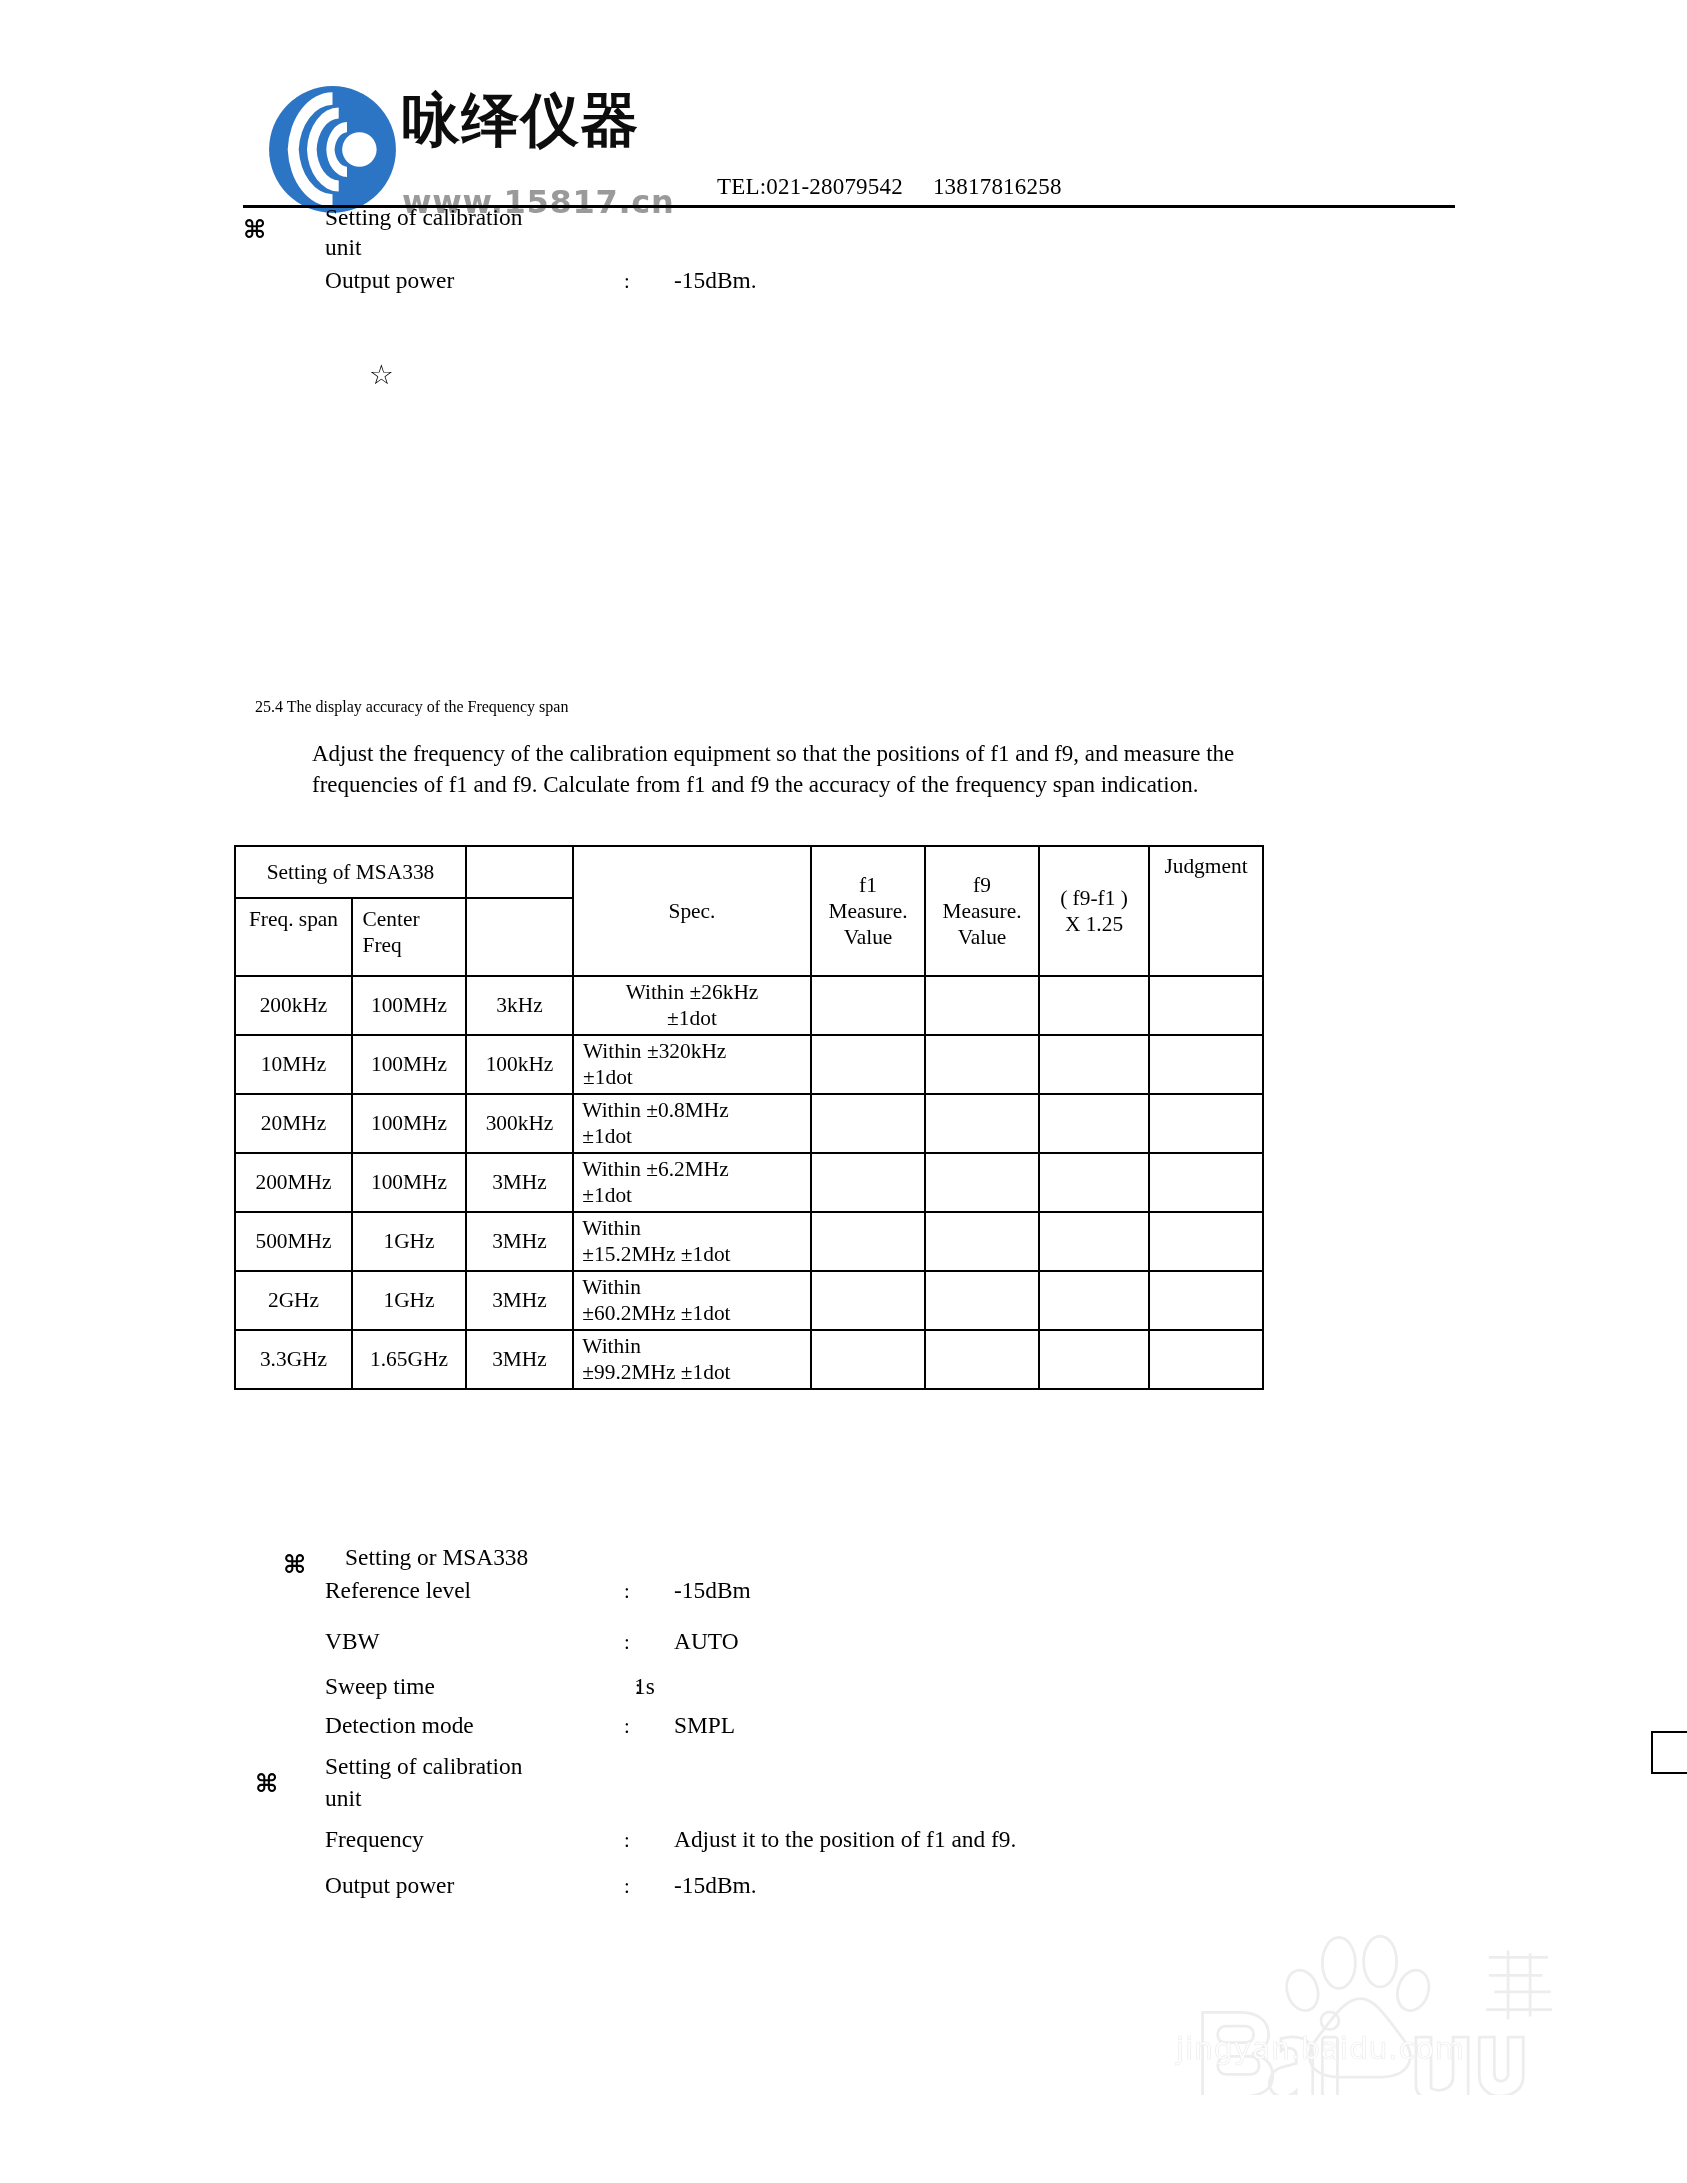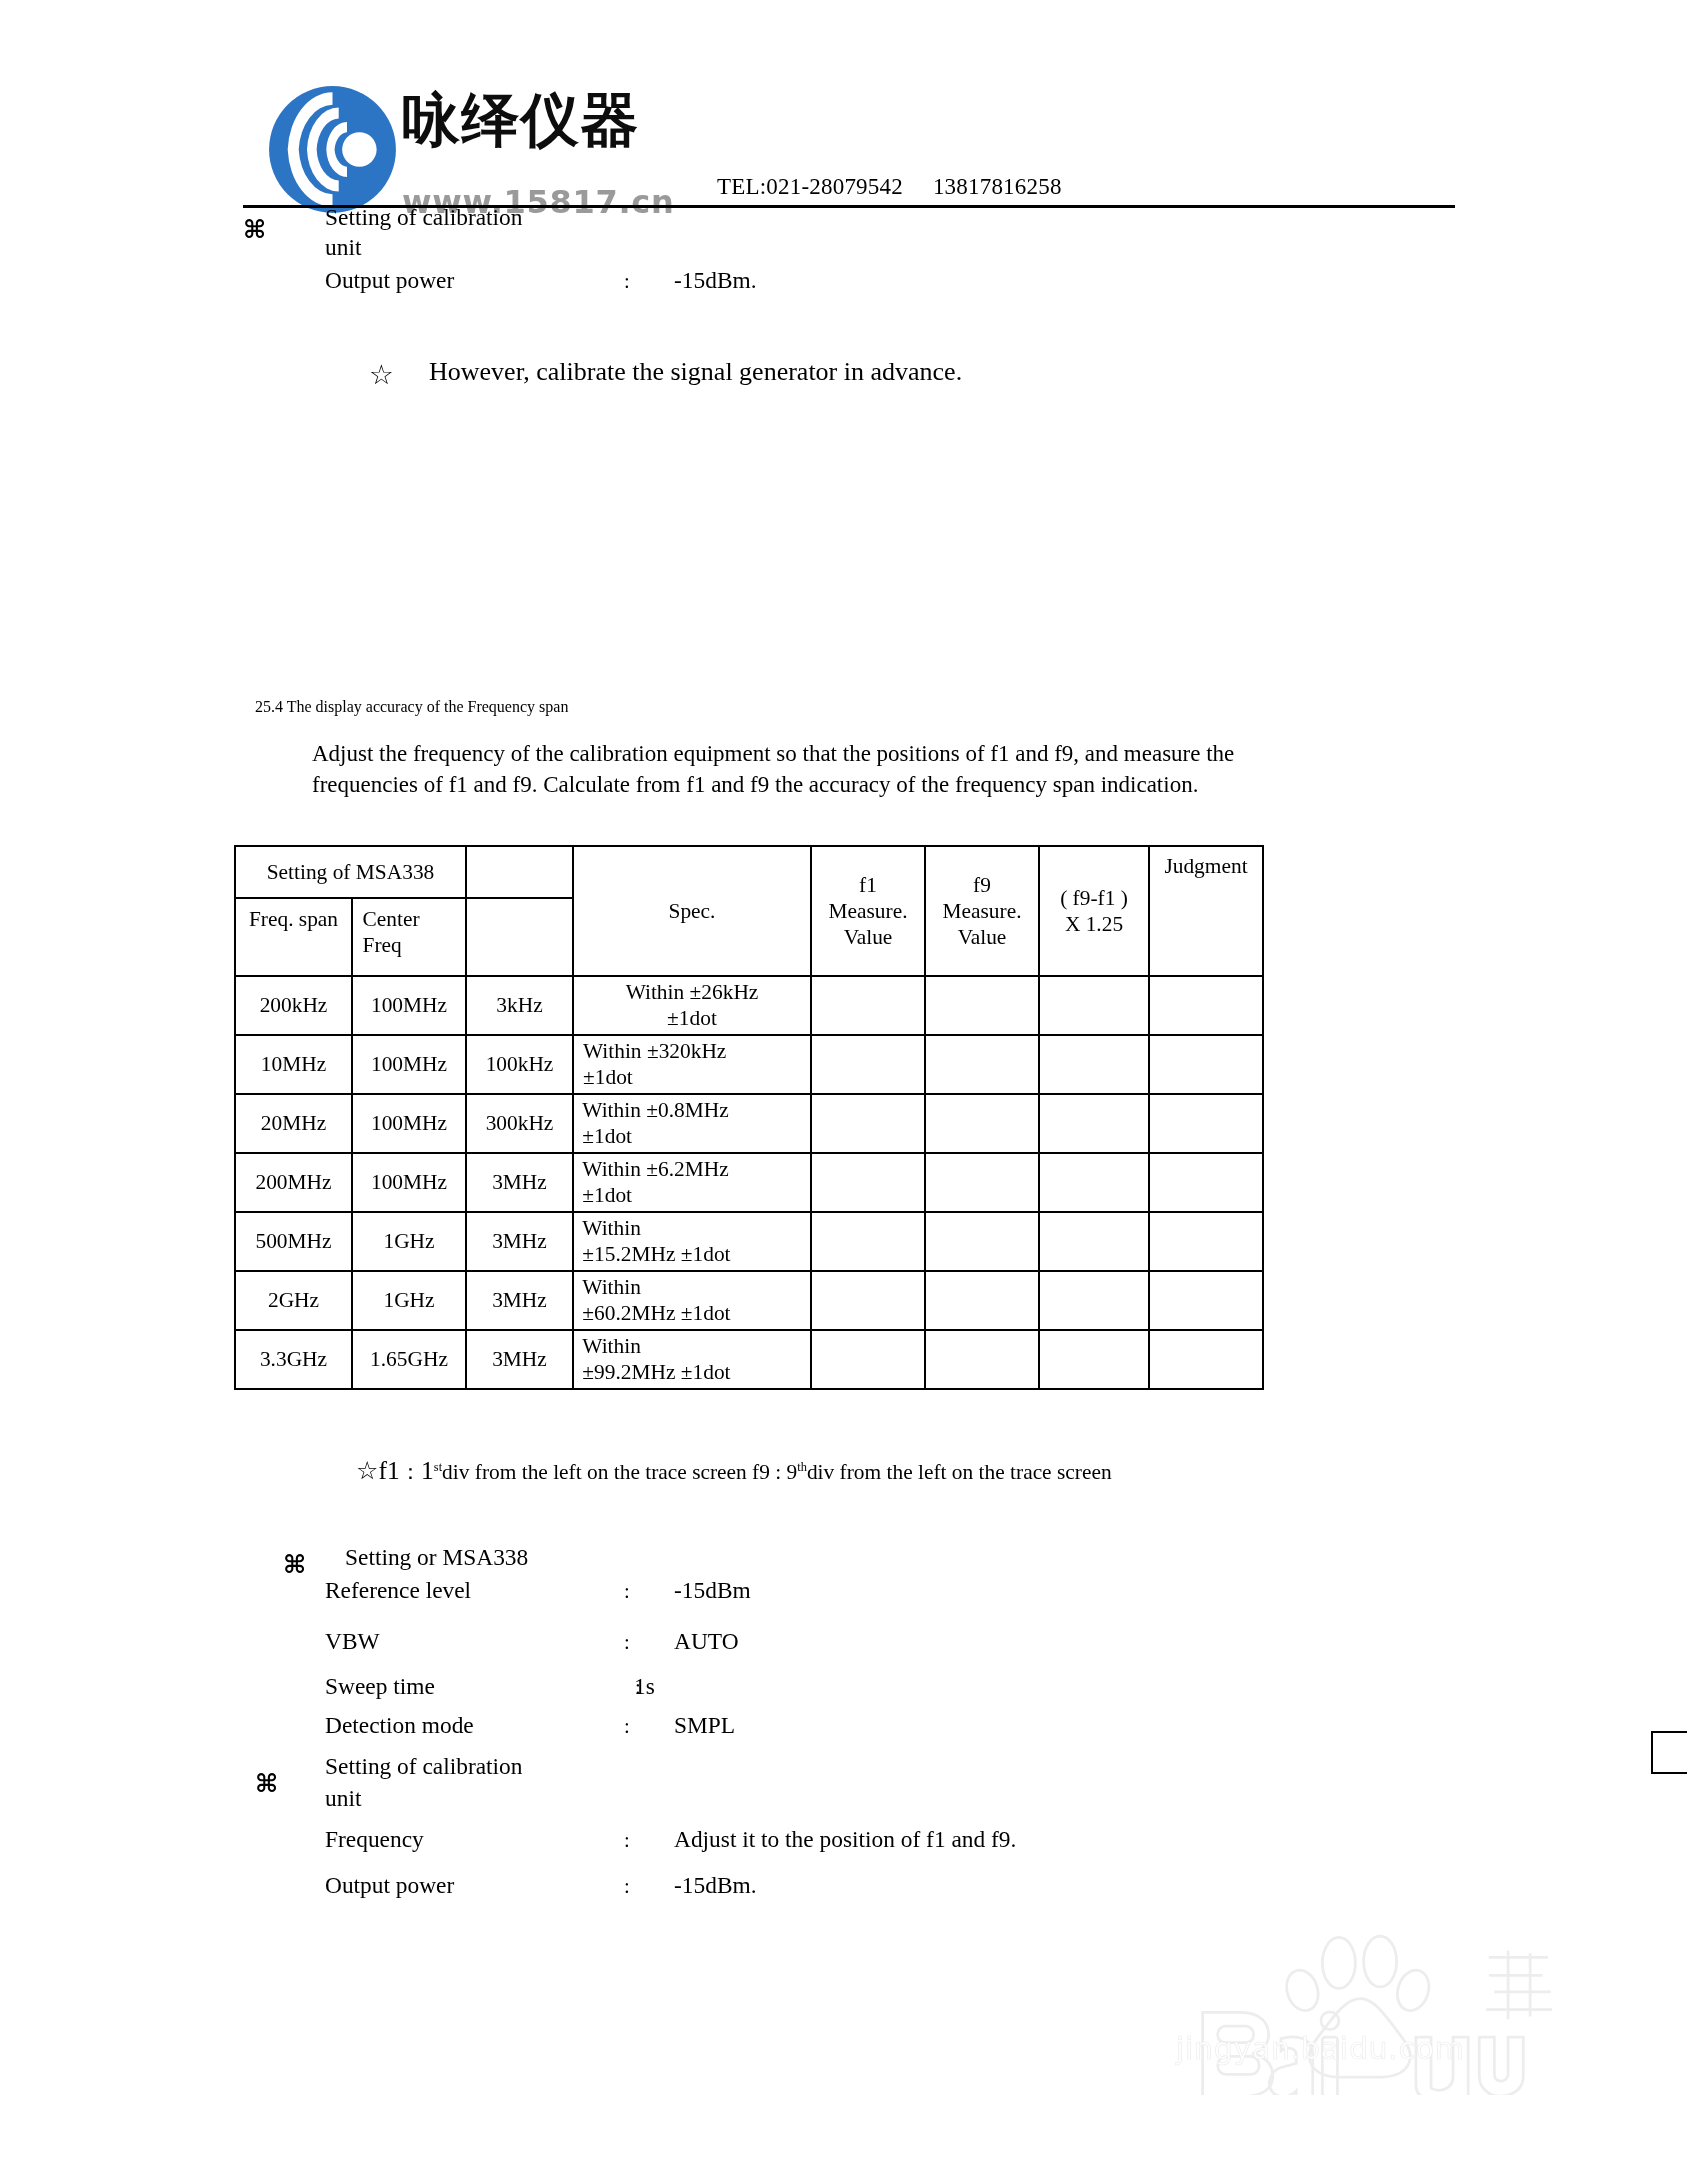--- a/index.html
+++ b/index.html
@@ -238,21 +238,20 @@
   <div class="blk1">
     <div class="blk1-bullet cmd-glyph">⌘</div>
     <div class="blk1-l1">Setting of calibration</div>
     <div class="blk1-l2">unit</div>
     <div class="blk1-l3">Output power</div>
     <div class="blk1-colon">:</div>
     <div class="blk1-val">-15dBm.</div>
   </div>
 
   <div class="starnote-glyph star-glyph">☆</div>
-  <div class="starnote-text">However, calibrate the signal generator in advance.</div>
 
   <div class="sec-head">25.4 The display accuracy of the Frequency span</div>
   <div class="sec-p1">Adjust the frequency of the calibration equipment so that the positions of f1 and f9, and measure the</div>
   <div class="sec-p2">frequencies of f1 and f9. Calculate from f1 and f9 the accuracy of the frequency span indication.</div>
 
   <div class="tbl-wrap">
     <table class="spec">
       <colgroup>
         <col style="width:117px">
         <col style="width:114px">
@@ -366,23 +365,20 @@
             <td></td>
           </tr>
         </tbody>
     </table>
 
     <div class="rbw-box">
       
     </div>
   </div>
 
-  <div class="fnote">
-    <span class="bigstar">☆</span><span class="fbig">f1</span><span>：</span><span class="fbig">1</span><sup>st</sup><span>div from the left on the trace screen f9 : 9</span><sup>th</sup><span>div from the left on the trace screen</span>
-  </div>
 
   <div class="blk2-bullet cmd-glyph">⌘</div>
   <div class="blk2-title">Setting or MSA338</div>
 
   <div class="row-lab" style="left:325px; top:1577px;">Reference level</div>
   <div class="row-col" style="left:624px; top:1580px;">:</div>
   <div class="row-val" style="left:674px; top:1577px;">-15dBm</div>
 
   <div class="row-lab" style="left:325px; top:1628px;">VBW</div>
   <div class="row-col" style="left:624px; top:1631px;">:</div>

